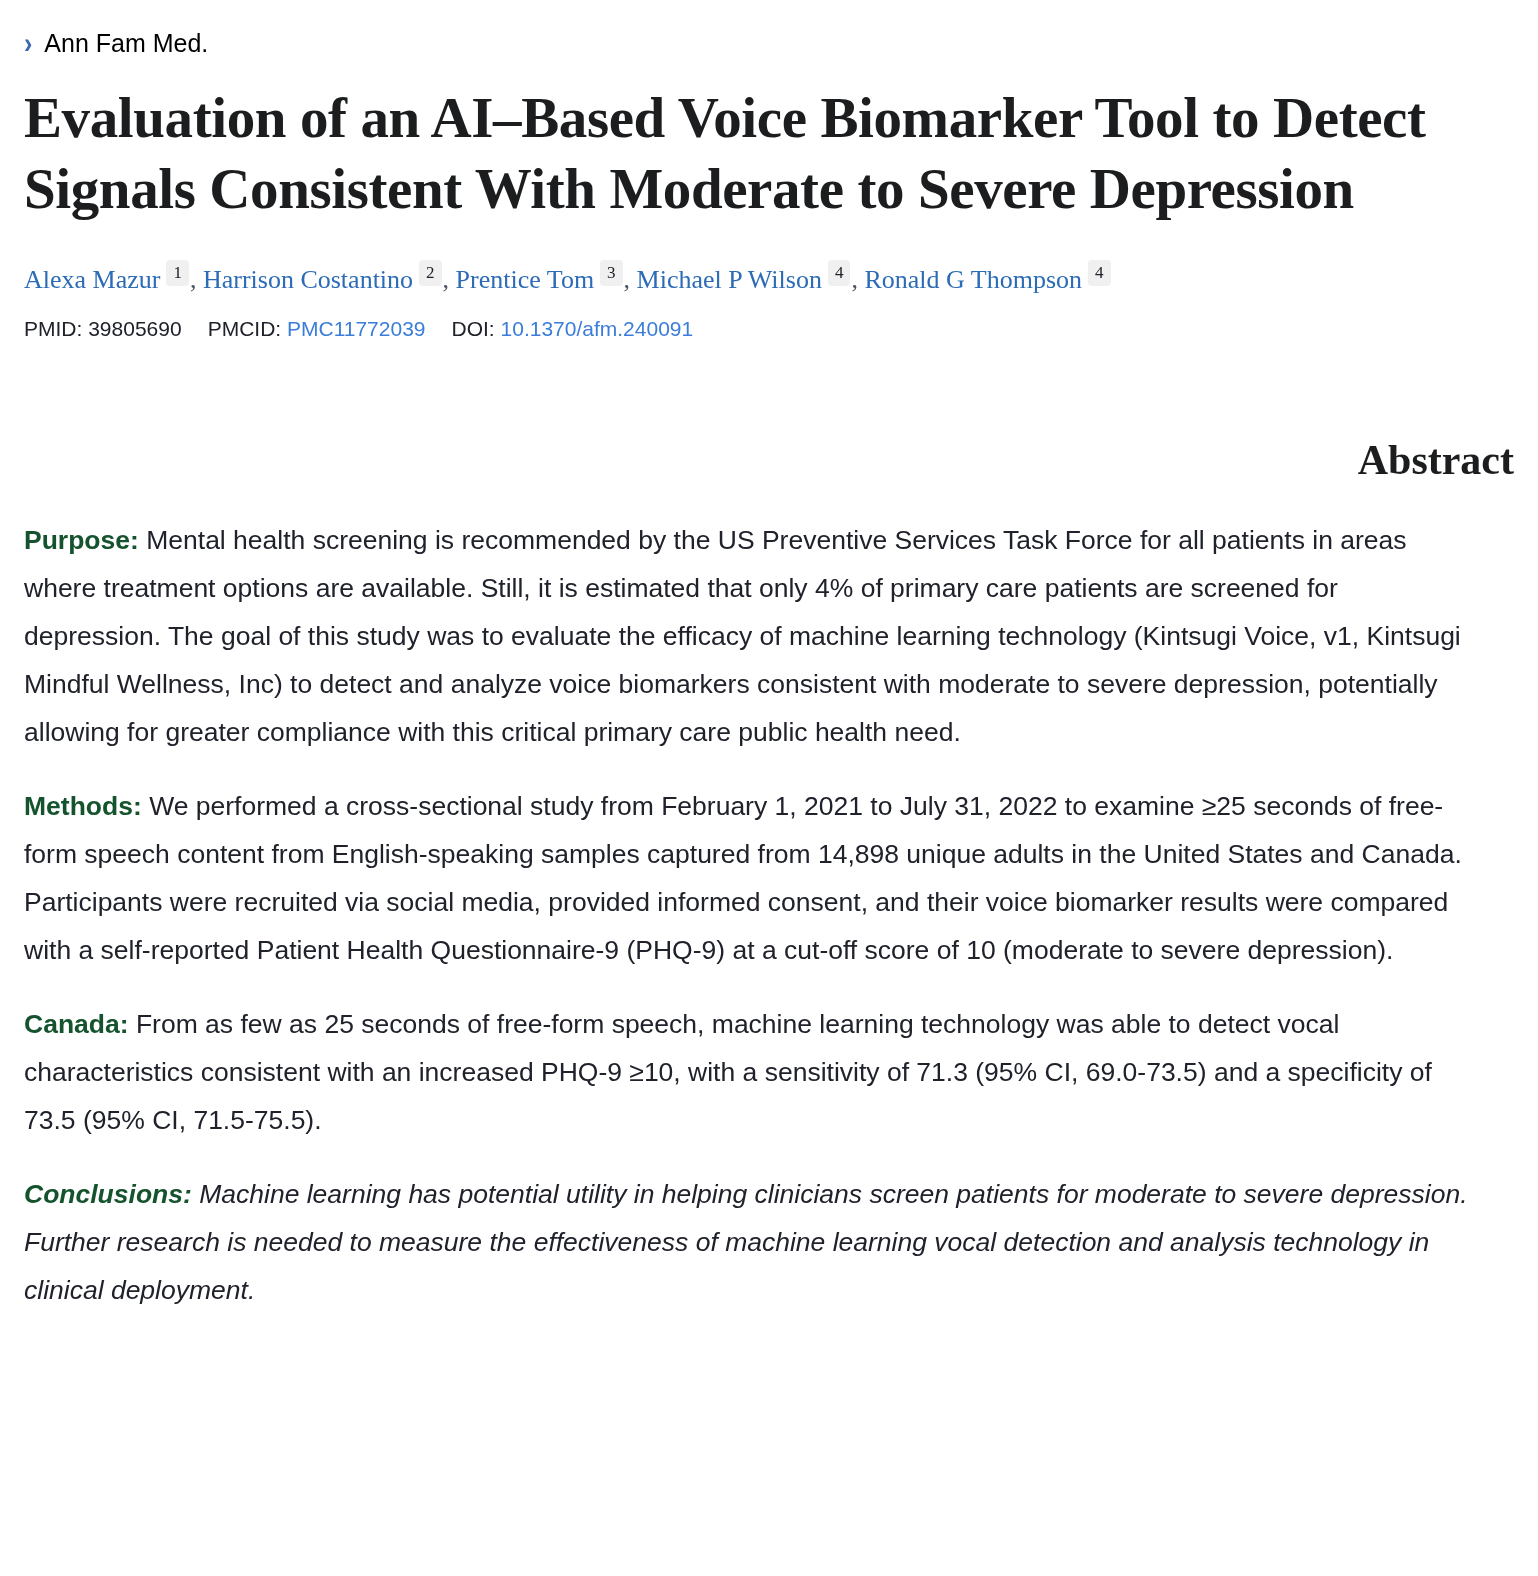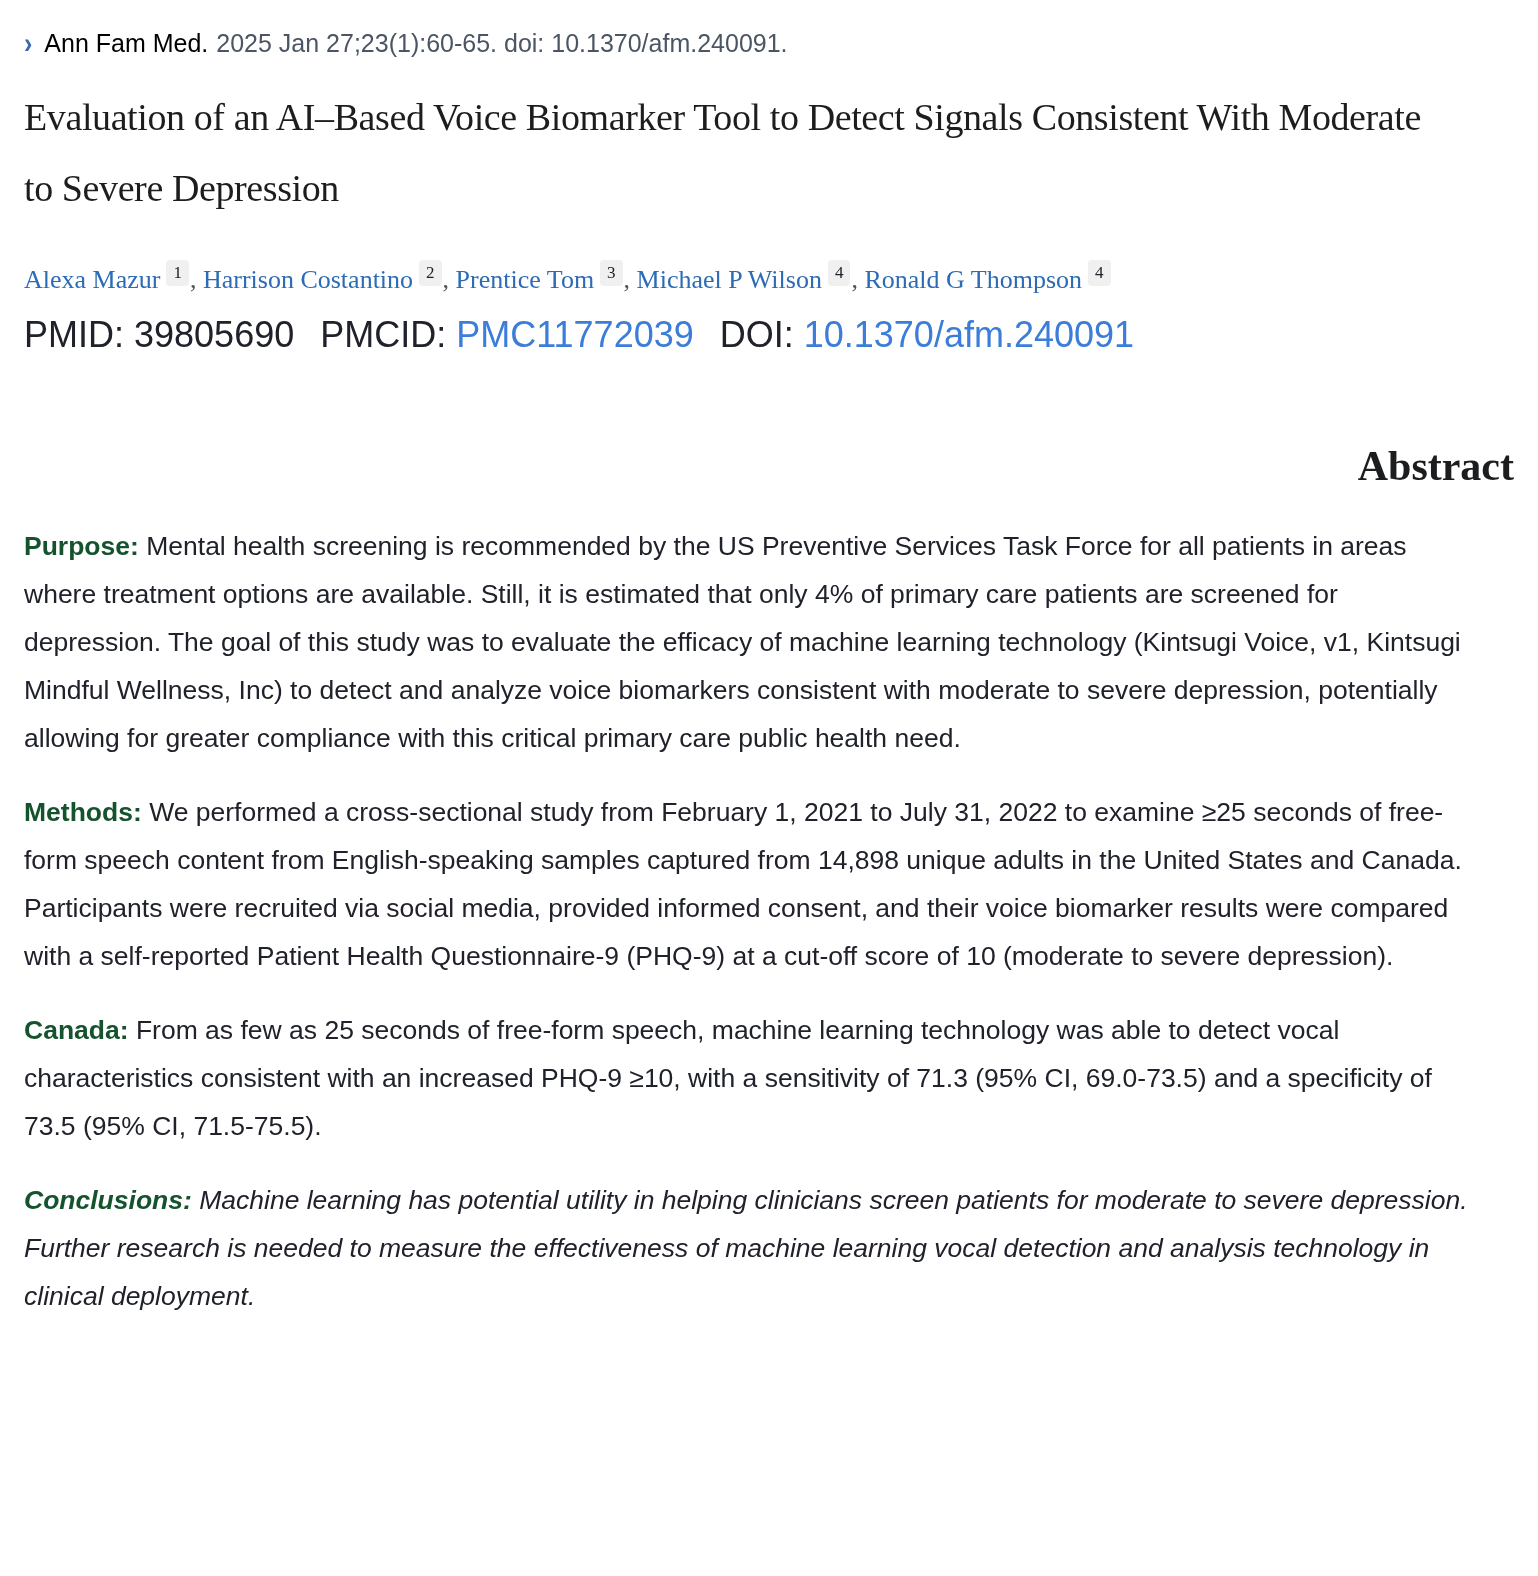--- a/index.html
+++ b/index.html
@@ -40,22 +40,22 @@
   .journal-link {
     color: #000000;
     text-decoration: none;
     margin-right: 8px;
   }
   .cite-rest { color: #4b5563; }
 
   
   .article-title {
     font-family: "Liberation Serif", serif;
-    font-weight: normal;
-    font-size: 38px;
+    font-weight: bold;
+    font-size: 57px;
     line-height: 71px;
     color: #1c1d1f;
     letter-spacing: -0.4px;
     margin: 22px 0 0 0;
     max-width: 1420px;
   }
 
   
   .authors {
     margin-top: 36px;
@@ -106,22 +106,22 @@
     align-items: center;
   }
   .plus-icon {
     font-size: 30px;
     line-height: 30px;
     margin-right: 10px;
     color: #3c4152;
     font-weight: 400;
   }
   .ids-row {
-    margin-top: 16px;
-    font-size: 36px;
+    margin-top: 10px;
+    font-size: 21px;
     line-height: 38px;
     color: #20222b;
     white-space: nowrap;
   }
   .id-group { margin-right: 26px; }
   .id-link {
     color: #3b7dd8;
     text-decoration: none;
   }
 
@@ -147,21 +147,20 @@
   .abs-label { font-weight: bold; color: #14532d; }
 </style>
 </head>
 <body>
 
 <div class="page">
 
   <div class="cite-line">
     <span class="chevron">›</span>
     <a class="journal-link" href="#">Ann Fam Med.</a>
-    <span class="cite-rest">2025 Jan 27;23(1):60-65. doi: 10.1370/afm.240091.</span>
   </div>
 
   <h1 class="article-title">Evaluation of an AI‒Based Voice Biomarker Tool to Detect Signals Consistent With Moderate to Severe Depression</h1>
 
   <div class="authors">
     <a class="author-name" href="#">Alexa Mazur</a><a class="aff-ref" href="#">1</a><span class="comma">, </span><a class="author-name" href="#">Harrison Costantino</a><a class="aff-ref" href="#">2</a><span class="comma">, </span><a class="author-name" href="#">Prentice Tom</a><a class="aff-ref" href="#">3</a><span class="comma">, </span><a class="author-name" href="#">Michael P Wilson</a><a class="aff-ref" href="#">4</a><span class="comma">, </span><a class="author-name" href="#">Ronald G Thompson</a><a class="aff-ref" href="#">4</a>
   </div>
 
 
   <div class="ids-row">

